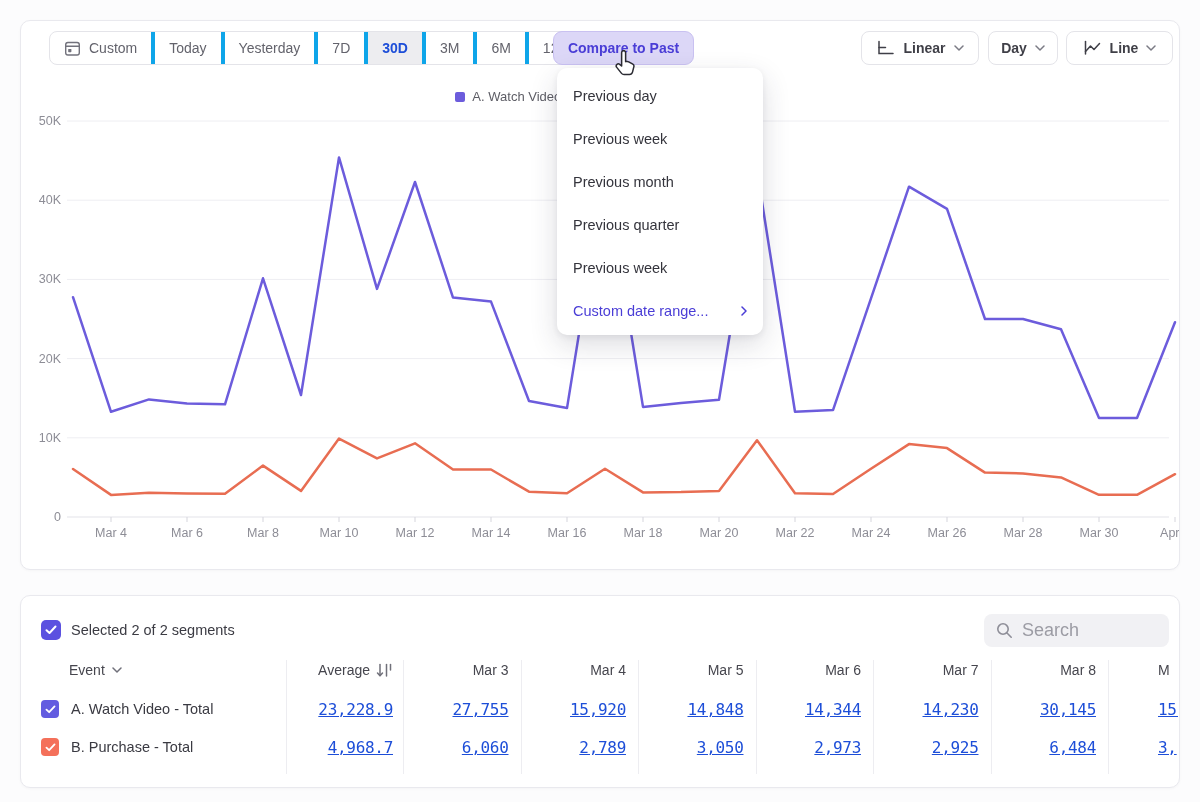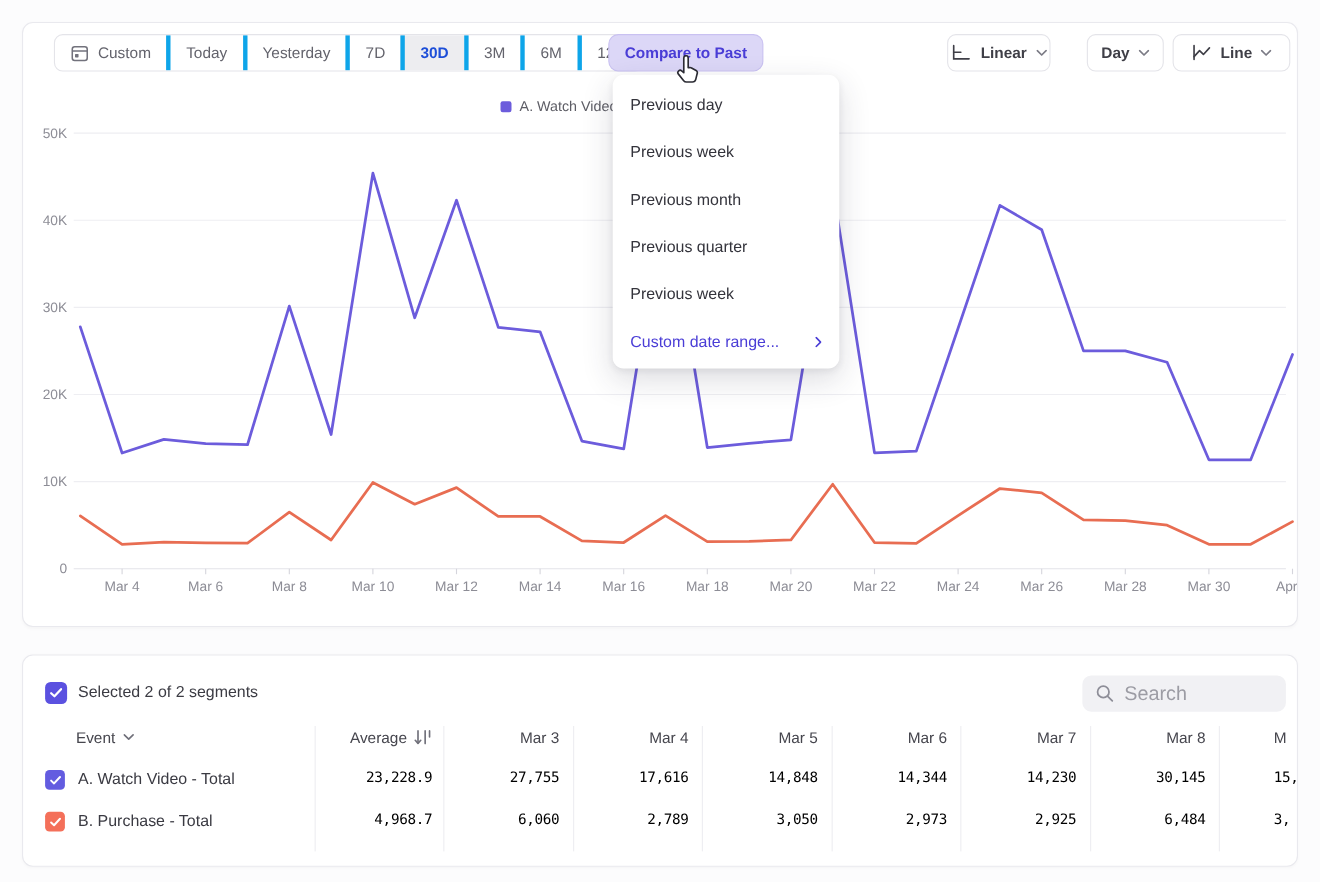--- a/index.html
+++ b/index.html
@@ -42,21 +42,21 @@
     color:#4a3dd6; font-size:14px; font-weight:bold;
     display:flex; align-items:center; justify-content:center;
     cursor:pointer; z-index:5;
   }
   .tool-btn {
     position:absolute; top:10px; height:34px;
     border:1px solid #e4e4e9; border-radius:8px; background:#fff;
     display:flex; align-items:center; justify-content:center; gap:8px;
     font-size:14px; color:#3f3f47; font-weight:bold; cursor:pointer; z-index:5;
   }
-  #scale-btn { left:840px; width:94px; }
+  #scale-btn { left:840px; width:118px; }
   #interval-btn { left:967px; width:70px; }
   #charttype-btn { left:1045px; width:107px; }
 
   
   #chart-svg { position:absolute; left:0; top:0; z-index:0; }
   #chart-svg text { font-family:"Liberation Sans", sans-serif; font-size:12.5px; fill:#8d8d96; }
   #legend {
     position:absolute; left:0; top:68px; width:100%;
     display:flex; justify-content:center; gap:18px; z-index:1;
   }
@@ -98,21 +98,21 @@
   #search-box input::placeholder { color:#9c9ca4; }
 
   #table { position:absolute; left:0; top:66px; width:100%; z-index:2; }
   .trow { display:flex; height:38px; align-items:flex-start; }
   .c-event { width:265px; padding-left:20px; display:flex; align-items:center; gap:12px; }
   .c-event.h { padding-left:48px; gap:7px; }
   .c-avg { width:117px; display:flex; align-items:center; justify-content:flex-end; gap:6px; padding-right:10px; }
   .c-num { width:117.5px; text-align:right; padding-right:12px; }
   .c-clip { flex:1; text-align:left; padding-left:50px; overflow:hidden; white-space:nowrap; }
   .hdr { font-size:14px; color:#46464e; }
-  .mono { font-family:"DejaVu Sans Mono", monospace; font-size:13px; color:#000000; letter-spacing:-0.3px; }
+  .mono { font-family:"DejaVu Sans Mono", monospace; font-size:16px; color:#1d4ed8; letter-spacing:-0.3px;text-decoration:underline; }
   .event-label { font-size:14.5px; color:#3a3a42; }
   .row-cbx { width:18px; height:18px; }
   #table-lines { position:absolute; left:0; top:64px; width:100%; height:114px; z-index:1; pointer-events:none; }
   .vline { position:absolute; top:0; width:1px; height:114px; background:#ededf1; }
 </style>
 </head>
 <body>
 
 <div class="card" id="card-chart">
 
@@ -329,21 +329,21 @@
           <svg width="11" height="9" viewBox="0 0 12 10" fill="none" stroke="#fff" stroke-width="2" stroke-linecap="round" stroke-linejoin="round">
               <path d="M1.5 5.2 L4.5 8 L10.5 1.5"></path>
             </svg>
         </div>
         <span class="event-label">A. Watch Video - Total</span>
       </div>
       <div class="c-avg mono">
           <span>23,228.9</span>
         </div>
       <div class="c-num mono"><span>27,755</span></div>
-      <div class="c-num mono"><span>17,616</span></div>
+      <div class="c-num mono"><span>15,920</span></div>
       <div class="c-num mono"><span>14,848</span></div>
       <div class="c-num mono"><span>14,344</span></div>
       <div class="c-num mono"><span>14,230</span></div>
       <div class="c-num mono"><span>30,145</span></div>
       <div class="c-clip mono"><span>15,</span></div>
     </div>
 
     <div class="trow">
       <div class="c-event">
         <div class="cbx row-cbx" style="background-color: rgb(244, 112, 90);">

